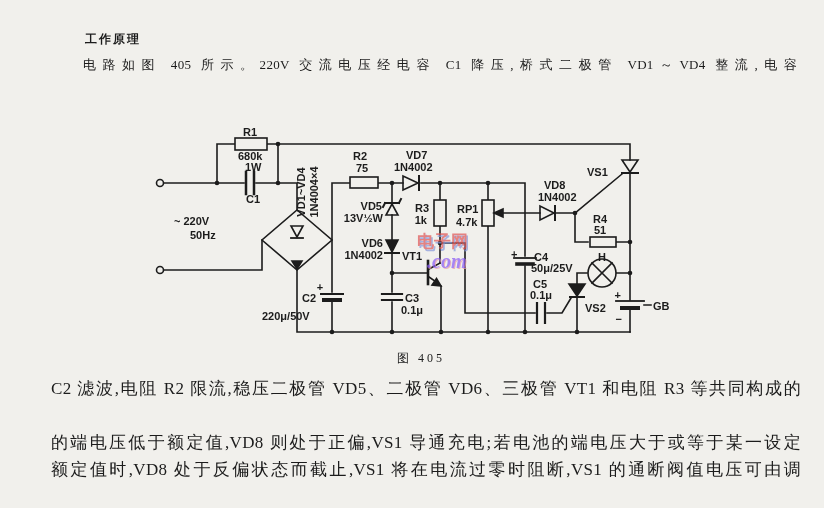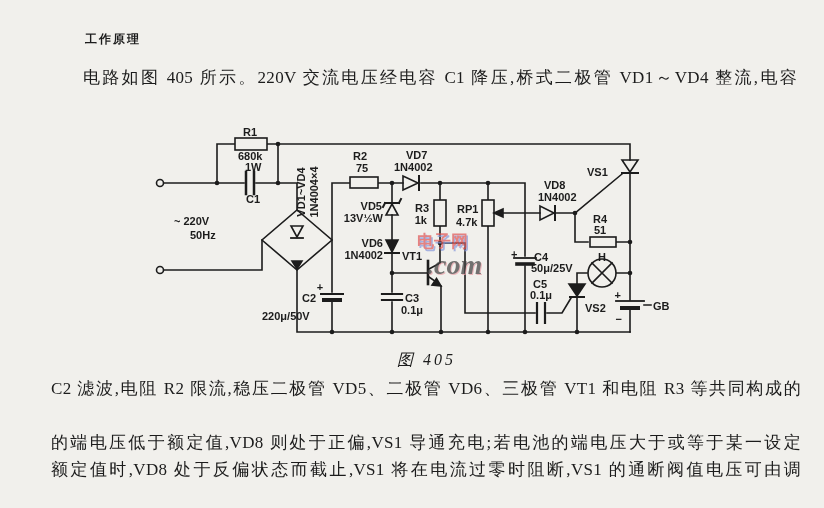--- a/index.html
+++ b/index.html
@@ -3,35 +3,35 @@
 <meta charset="utf-8">
 <style>
   html,body{margin:0;padding:0;}
   body{
     width:824px;height:508px;position:relative;overflow:hidden;
     background:#f1f0ec;
     font-family:"Liberation Serif", serif;color:#1c1c1c;
   }
   .page{position:absolute;inset:0;}
   .heading{position:absolute;left:85px;top:31px;font-size:12px;font-weight:bold;letter-spacing:2px;}
-  .intro{position:absolute;left:83px;top:66px;width:714px;font-size:17px;
+  .intro{position:absolute;left:83px;top:56px;width:714px;font-size:13px;
          text-align:justify;text-align-last:justify;letter-spacing:.3px;}
   .bodyline{position:absolute;left:51px;width:750px;font-size:17px;
          text-align:justify;text-align-last:justify;letter-spacing:.3px;}
   .bodyline.last{text-align-last:left;}
-  .caption{position:absolute;left:397px;top:350px;font-size:16px;letter-spacing:3px;font-style:italic;}
+  .caption{position:absolute;left:397px;top:350px;font-size:12px;letter-spacing:3px;}
   svg.schematic{position:absolute;left:148px;top:120px;}
   svg text{font-family:"Liberation Sans", sans-serif;font-size:11px;font-weight:600;fill:#1c1c1c;}
   .wm{position:absolute;opacity:.72;pointer-events:none;}
   .wm-big{left:341px;top:226px;font-family:"Liberation Sans",sans-serif;
           font-size:62px;font-weight:900;letter-spacing:-3px;color:#efa8b8;line-height:1;}
   .wm-cn{left:417px;top:233px;font-family:"Liberation Sans",sans-serif;
          font-size:17px;font-weight:bold;color:#e05858;text-shadow:1.5px 1.5px 0 #8a9bdc;line-height:1;}
   .wm-com{left:427px;top:251px;font-family:"Liberation Serif",serif;font-style:italic;
-          font-size:28px;font-weight:bold;color:#404040;text-shadow:1px 1px 0 #e8a0a8;line-height:1;}
+          font-size:20px;font-weight:bold;color:#8b5cf6;text-shadow:1px 1px 0 #e8a0a8;line-height:1;}
 </style>
 </head>
 <body>
 
 <div class="page">
 
   <div class="heading">工作原理</div>
   <div class="intro">电路如图 405 所示。220V 交流电压经电容 C1 降压,桥式二极管 VD1～VD4 整流,电容</div>
 
   <svg class="schematic" width="592" height="222" viewBox="148 120 592 222">

